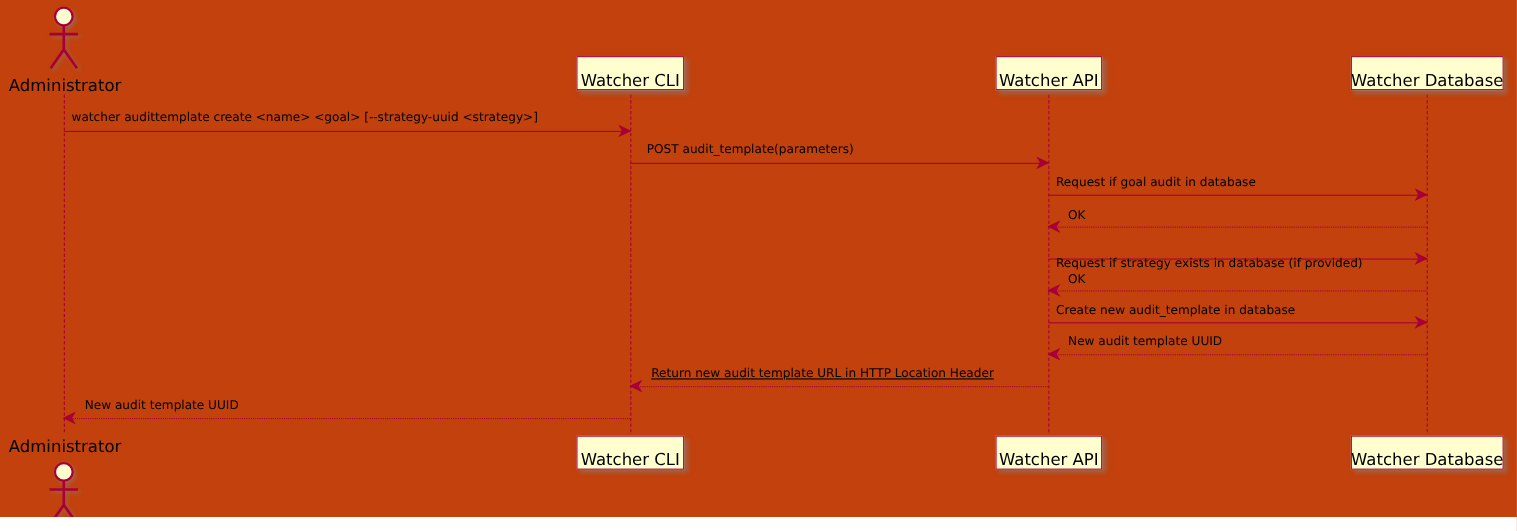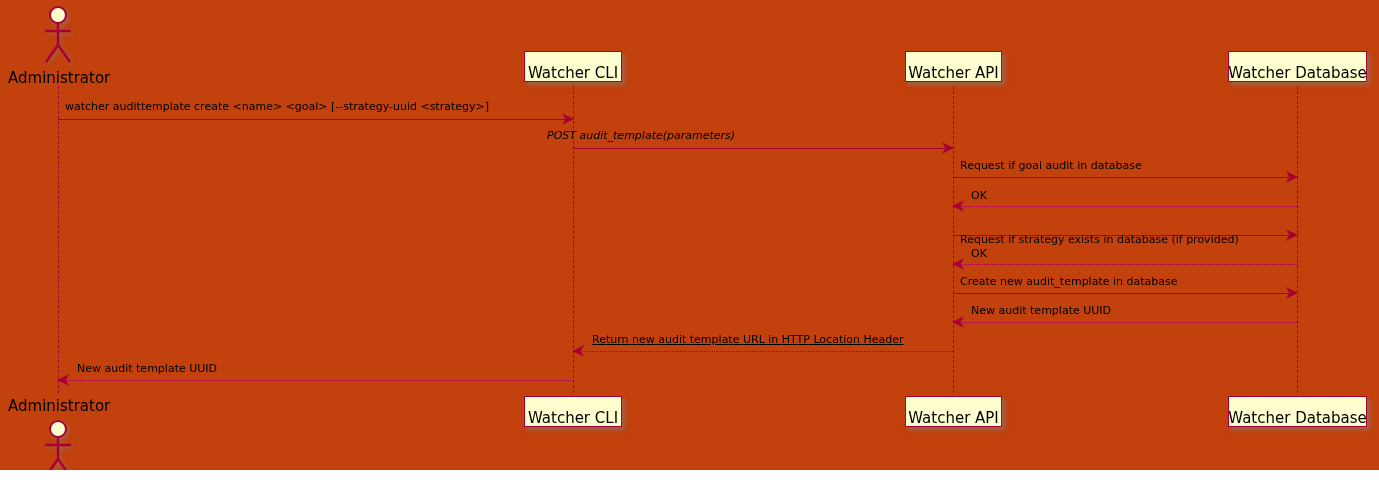--- a/index.html
+++ b/index.html
@@ -108,21 +108,21 @@
     </div>
     <div class="msg-line" style="left: 58px; top: 119px; width: 515px;"></div>
     <svg width="12" height="14" viewBox="0 0 12 14" style="position: absolute; top: 112px; z-index: 4; left: 562px;">
       <path d="M12 7 L0 1.2 L3.4 7 L0 12.8 Z" fill="#A80036"></path>
     </svg>
     <div class="msg-label" style="left: 65px; top: 100px;">watcher audittemplate create &lt;name&gt; &lt;goal&gt; [--strategy-uuid &lt;strategy&gt;]</div>
     <div class="msg-line" style="left: 573px; top: 148px; width: 380px;"></div>
     <svg width="12" height="14" viewBox="0 0 12 14" style="position: absolute; top: 141px; z-index: 4; left: 942px;">
       <path d="M12 7 L0 1.2 L3.4 7 L0 12.8 Z" fill="#A80036"></path>
     </svg>
-    <div class="msg-label" style="left: 547px; top: 129px; font-style: italic;">POST audit_template(parameters)</div>
+    <div class="msg-label" style="left: 588px; top: 129px;">POST audit_template(parameters)</div>
     <div class="msg-line" style="left: 953px; top: 177px; width: 344px;"></div>
     <svg width="12" height="14" viewBox="0 0 12 14" style="position: absolute; top: 170px; z-index: 4; left: 1286px;">
       <path d="M12 7 L0 1.2 L3.4 7 L0 12.8 Z" fill="#A80036"></path>
     </svg>
     <div class="msg-label" style="left: 960px; top: 159px;">Request if goal audit in database</div>
     <div class="msg-line dotted" style="left: 953px; top: 206px; width: 344px;"></div>
     <svg width="12" height="14" viewBox="0 0 12 14" style="position: absolute; top: 199px; z-index: 4; left: 952px;">
       <path d="M0 7 L12 1.2 L8.6 7 L12 12.8 Z" fill="#A80036"></path>
     </svg>
     <div class="msg-label" style="left: 971px; top: 189px;">OK</div>

